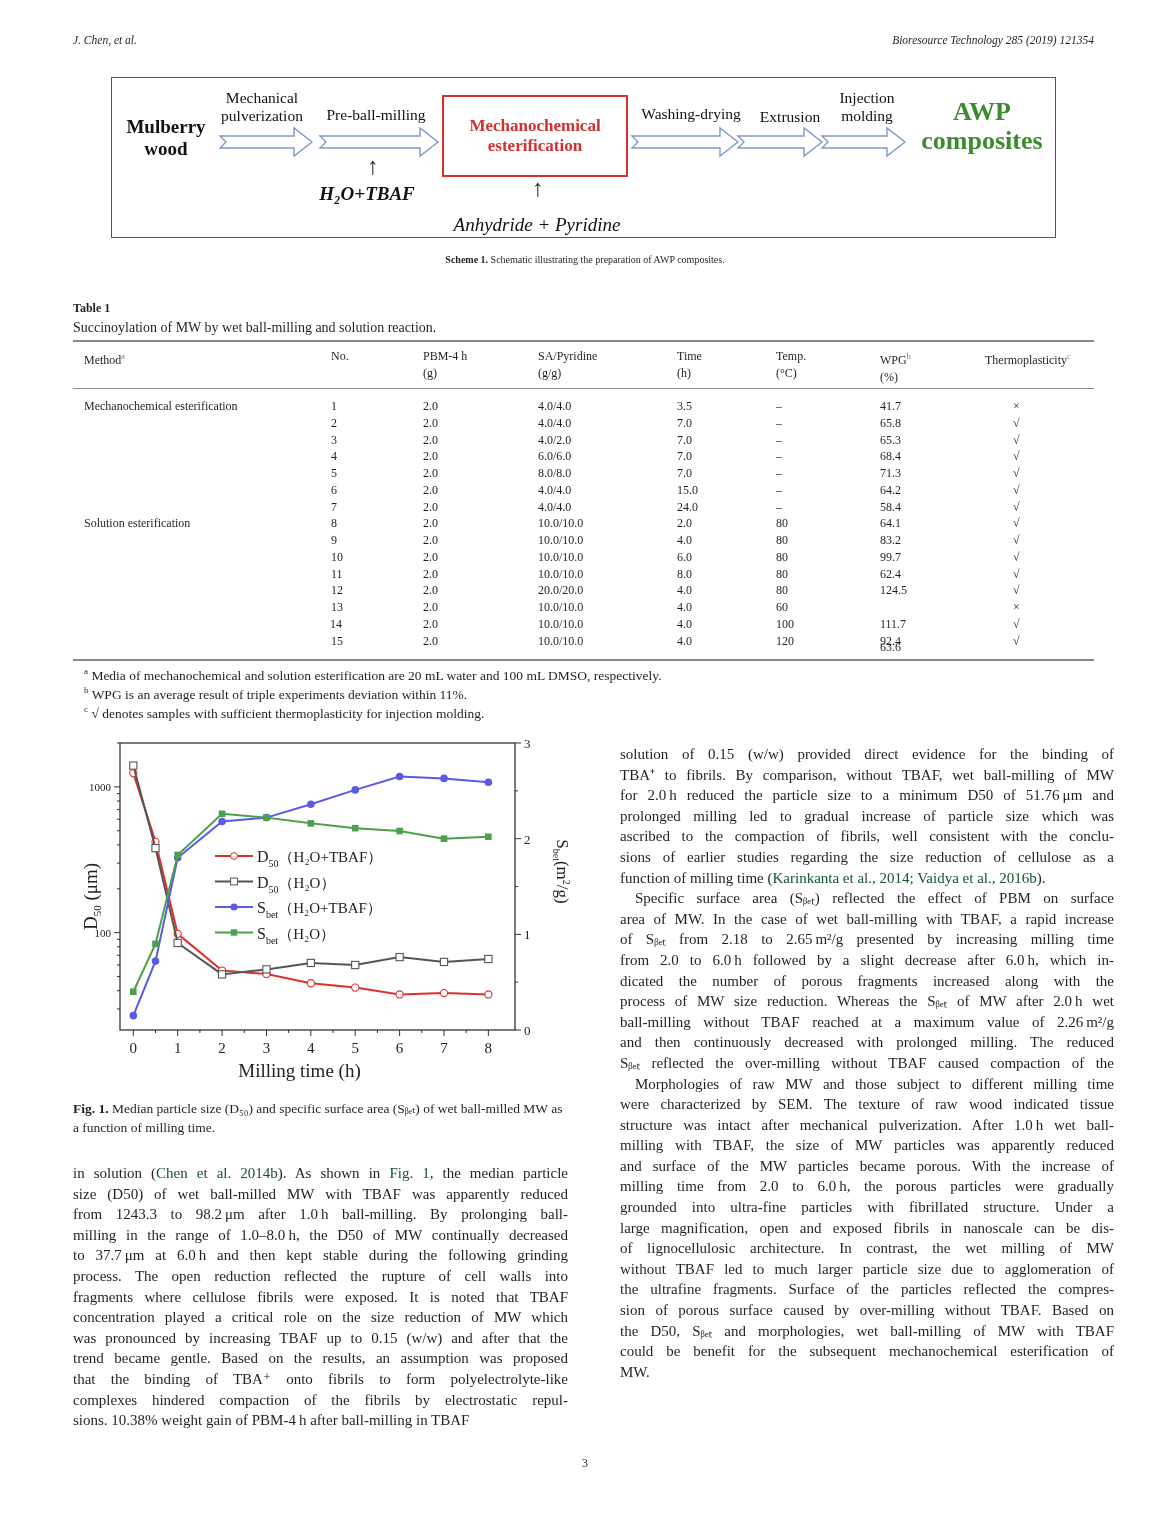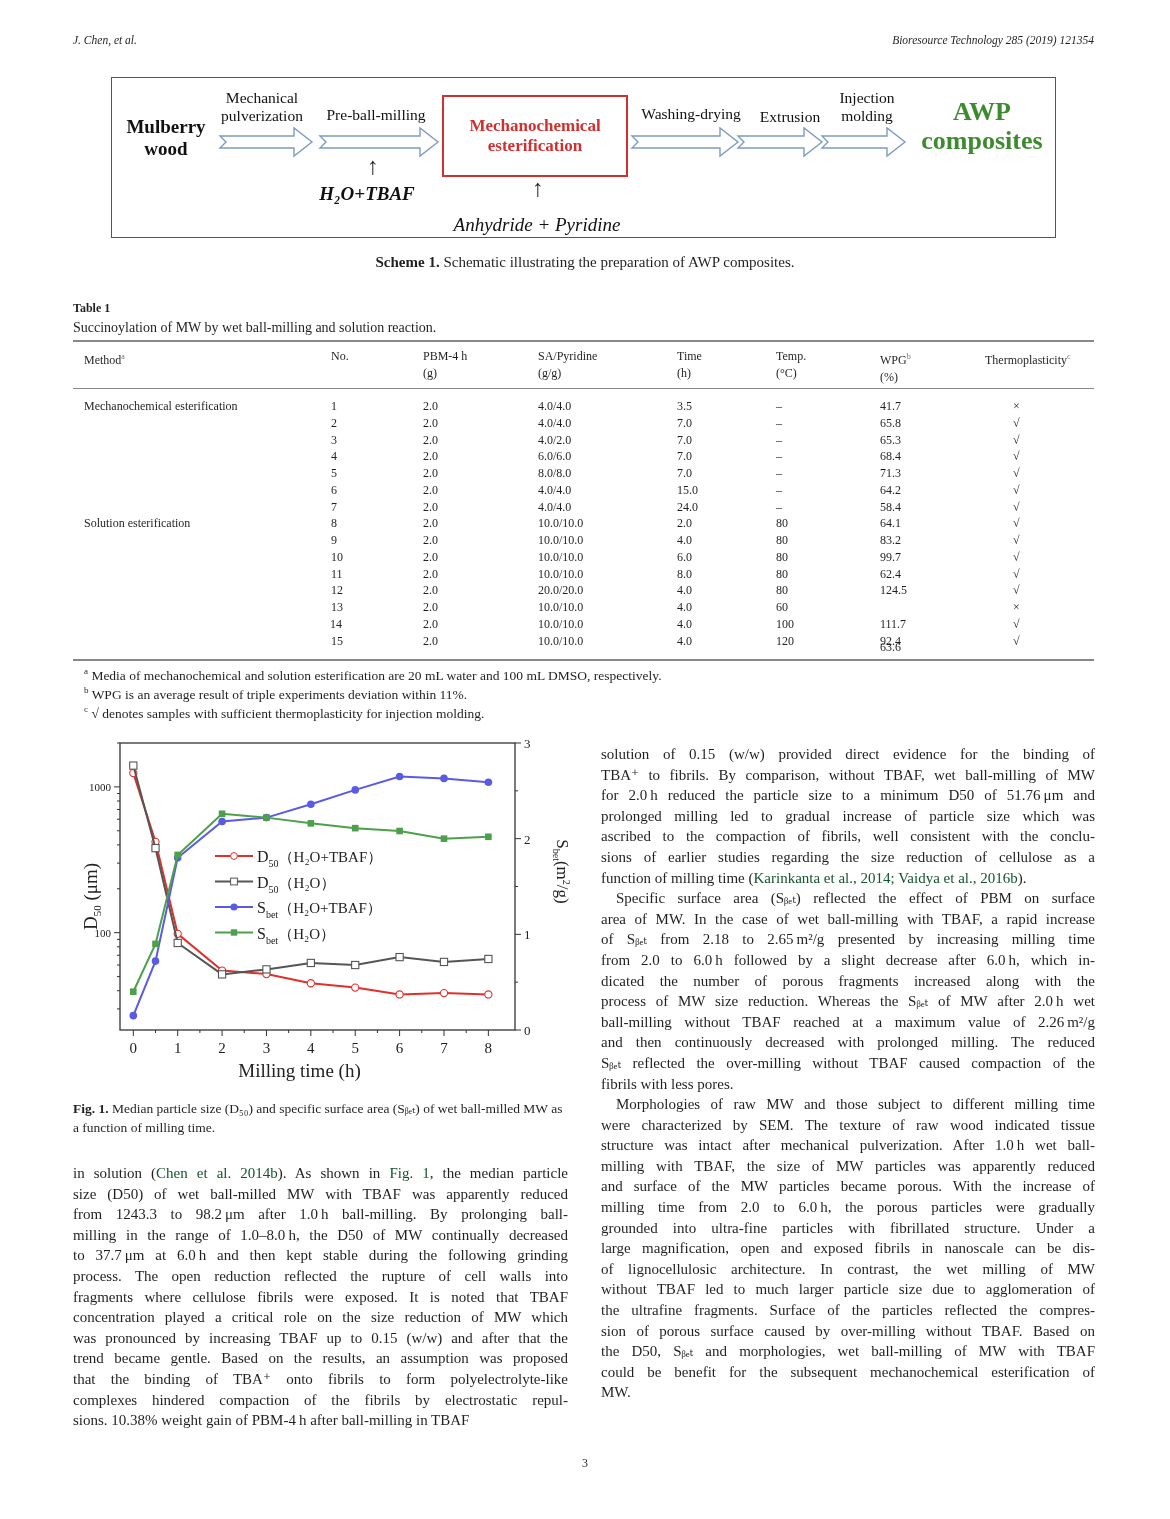--- a/index.html
+++ b/index.html
@@ -9,21 +9,21 @@
   
   #scheme{left:111px;top:77px;width:945px;height:161px;border:1.5px solid #555;box-sizing:border-box;}
   .sch-txt{position:absolute;font-family:"Liberation Serif","DejaVu Serif",serif;color:#111;text-align:center;line-height:1.15;}
   .sch-big{font-weight:bold;font-size:19px;}
   .sch-step{font-size:15.5px;}
   .red-box{position:absolute;border:2px solid #d03030;}
   .red-txt{color:#d03030;font-weight:bold;font-size:17px;}
   .green-txt{color:#3d8b2f;font-weight:bold;font-size:26px;line-height:1.1;}
   .reagent{font-style:italic;font-weight:bold;font-size:19px;}
   .up-arrow{position:absolute;font-size:24px;font-weight:bold;line-height:1;}
-  .scheme-caption{top:254px;left:0;width:1170px;text-align:center;font-size:15px;}
+  .scheme-caption{top:254px;left:0;width:1170px;text-align:center;font-size:10px;}
   
   .tbl-title{left:73px;top:301px;font-weight:bold;font-size:12px;}
   .tbl-sub{left:73px;top:320px;font-size:14px;}
   .rule{position:absolute;left:73px;width:1021px;background:#888;}
   .th{position:absolute;font-size:12px;line-height:17px;top:348px;}
   .cell{position:absolute;font-size:12px;line-height:16.7px;}
   .fn{left:84px;font-size:13.5px;position:absolute;}
   .fn sup{font-size:9px;}
   
   .para{position:absolute;font-size:15px;line-height:20.6px;text-align:justify;}
@@ -350,38 +350,37 @@
     <span class="ln">to 37.7 μm at 6.0 h and then kept stable during the following grinding</span>
     <span class="ln">process. The open reduction reflected the rupture of cell walls into</span>
     <span class="ln">fragments where cellulose fibrils were exposed. It is noted that TBAF</span>
     <span class="ln">concentration played a critical role on the size reduction of MW which</span>
     <span class="ln">was pronounced by increasing TBAF up to 0.15 (w/w) and after that the</span>
     <span class="ln">trend became gentle. Based on the results, an assumption was proposed</span>
     <span class="ln">that the binding of TBA⁺ onto fibrils to form polyelectrolyte-like</span>
     <span class="ln">complexes hindered compaction of the fibrils by electrostatic repul-</span>
     <span class="ln last">sions. 10.38% weight gain of PBM-4 h after ball-milling in TBAF</span>
   </div>
-<div id="col-right" class="para" style="left:601px;top:744px;width:494px;">
+<div id="col-right" class="para" style="left:620px;top:744px;width:494px;font-family:Liberation Serif, serif;">
     <span class="ln">solution of 0.15 (w/w) provided direct evidence for the binding of</span>
     <span class="ln">TBA⁺ to fibrils. By comparison, without TBAF, wet ball-milling of MW</span>
     <span class="ln">for 2.0 h reduced the particle size to a minimum D50 of 51.76 μm and</span>
     <span class="ln">prolonged milling led to gradual increase of particle size which was</span>
     <span class="ln">ascribed to the compaction of fibrils, well consistent with the conclu-</span>
     <span class="ln">sions of earlier studies regarding the size reduction of cellulose as a</span>
     <span class="ln last">function of milling time (<span class="link">Karinkanta et al., 2014; Vaidya et al., 2016b</span>).</span>
     <span class="ln"> Specific surface area (Sᵦₑₜ) reflected the effect of PBM on surface</span>
     <span class="ln">area of MW. In the case of wet ball-milling with TBAF, a rapid increase</span>
     <span class="ln">of Sᵦₑₜ from 2.18 to 2.65 m²/g presented by increasing milling time</span>
     <span class="ln">from 2.0 to 6.0 h followed by a slight decrease after 6.0 h, which in-</span>
     <span class="ln">dicated the number of porous fragments increased along with the</span>
     <span class="ln">process of MW size reduction. Whereas the Sᵦₑₜ of MW after 2.0 h wet</span>
     <span class="ln">ball-milling without TBAF reached at a maximum value of 2.26 m²/g</span>
     <span class="ln">and then continuously decreased with prolonged milling. The reduced</span>
     <span class="ln">Sᵦₑₜ reflected the over-milling without TBAF caused compaction of the</span>
-    <span class="ln last">fibrils with less pores.</span>
     <span class="ln"> Morphologies of raw MW and those subject to different milling time</span>
     <span class="ln">were characterized by SEM. The texture of raw wood indicated tissue</span>
     <span class="ln">structure was intact after mechanical pulverization. After 1.0 h wet ball-</span>
     <span class="ln">milling with TBAF, the size of MW particles was apparently reduced</span>
     <span class="ln">and surface of the MW particles became porous. With the increase of</span>
     <span class="ln">milling time from 2.0 to 6.0 h, the porous particles were gradually</span>
     <span class="ln">grounded into ultra-fine particles with fibrillated structure. Under a</span>
     <span class="ln">large magnification, open and exposed fibrils in nanoscale can be dis-</span>
     <span class="ln">of lignocellulosic architecture. In contrast, the wet milling of MW</span>
     <span class="ln">without TBAF led to much larger particle size due to agglomeration of</span>

